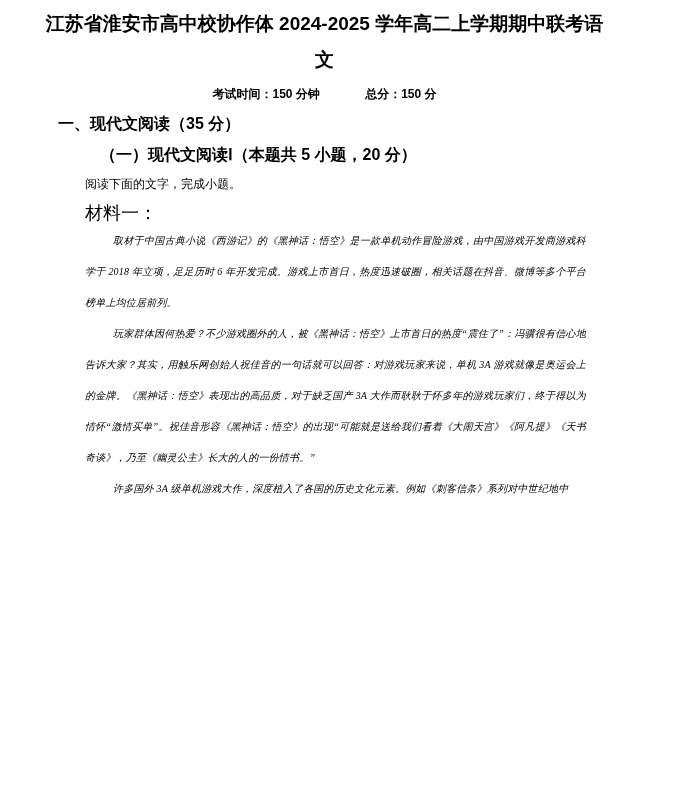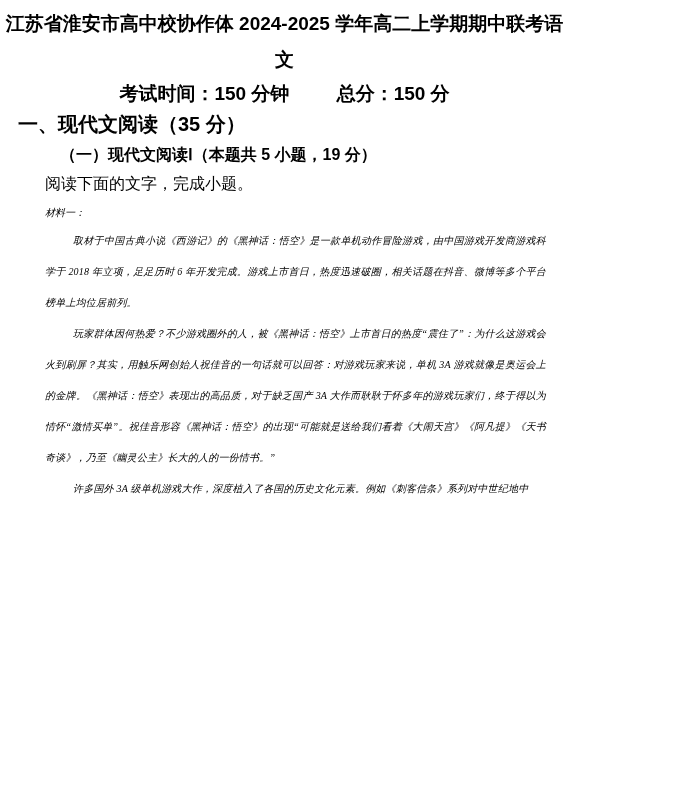--- a/index.html
+++ b/index.html
@@ -5,66 +5,66 @@
   * { box-sizing: border-box; }
   html, body { margin: 0; padding: 0; background: #ffffff; }
   .page {
     position: relative;
     width: 569px;
     height: 790px;
     background: #ffffff;
     color: #000000;
     overflow: hidden;
     font-family: "Liberation Serif", serif;
+    margin-left: 40px;
   }
   .doc-title {
     margin-top: 6px;
     text-align: center;
     font-family: "Liberation Sans", sans-serif;
     font-weight: bold;
     font-size: 19px;
     line-height: 36px;
     color: #000;
   }
   .doc-title .t-line { display: block; }
   .exam-meta {
     margin-top: 5px;
     text-align: center;
     font-family: "Liberation Sans", sans-serif;
     font-weight: bold;
-    font-size: 19px;
+    font-size: 12px;
     line-height: 22px;
   }
   .exam-meta .meta-item { display: inline-block; }
   .exam-meta .meta-item + .meta-item { margin-left: 42px; }
   .h1 {
     margin: 8px 23px 0 18px;
     font-family: "Liberation Sans", sans-serif;
     font-weight: bold;
-    font-size: 20px;
+    font-size: 16px;
     line-height: 22px;
   }
   .h2 {
     margin: 9px 23px 0 60px;
     font-family: "Liberation Sans", sans-serif;
     font-weight: bold;
     font-size: 16px;
     line-height: 22px;
   }
   .instruction {
     margin: 8px 23px 0 45px;
-    font-size: 16px;
+    font-size: 12px;
     line-height: 20px;
     font-family: "Liberation Sans", sans-serif;
   }
   .material-label {
     margin: 9px 23px 0 45px;
-    font-size: 10px;
+    font-size: 18px;
     line-height: 20px;
-    font-style: italic;
   }
   .body-text { margin-top: 2px; }
   .body-text p {
     margin: 0 23px 0 45px;
     font-size: 10px;
     line-height: 31px;
     font-style: italic;
     text-indent: 28px;
     text-align: justify;
     letter-spacing: 0.2px;
@@ -87,27 +87,27 @@
     <span class="t-line">江苏省淮安市高中校协作体 2024-2025 学年高二上学期期中联考语文</span>
   </div>
 
   <div class="exam-meta">
     <span class="meta-item">考试时间：150 分钟</span>
     <span class="meta-item">总分：150 分</span>
   </div>
 
   <div class="h1">一、现代文阅读（35 分）</div>
 
-  <div class="h2">（一）现代文阅读Ⅰ（本题共 5 小题，19 分）</div>
+  <div class="h2">（一）现代文阅读Ⅰ（本题共 5 小题，20 分）</div>
 
   <div class="instruction">阅读下面的文字，完成小题。</div>
 
   <div class="material-label">材料一：</div>
 
   <div class="body-text">
     <p>取材于中国古典小说《西游记》的《黑神话：悟空》是一款单机动作冒险游戏，由中国游戏开发商游戏科学于 2018 年立项，足足历时 6 年开发完成。游戏上市首日，热度迅速破圈，相关话题在抖音、微博等多个平台榜单上均位居前列。</p>
-    <p>玩家群体因何热爱？不少游戏圈外的人，被《黑神话：悟空》上市首日的热度“震住了”：为什么这游戏会火到刷屏？其实，用触乐网创始人祝佳音的一句话就可以回答：对游戏玩家来说，单机 3A 游戏就像是奥运会上的金牌。《黑神话：悟空》表现出的高品质，对于缺乏国产 3A 大作而耿耿于怀多年的游戏玩家们，终于得以为情怀“激情买单”。祝佳音形容《黑神话：悟空》的出现“可能就是送给我们看着《大闹天宫》《阿凡提》《天书奇谈》，乃至《幽灵公主》长大的人的一份情书。”</p>
+    <p>玩家群体因何热爱？不少游戏圈外的人，被《黑神话：悟空》上市首日的热度“震住了”：冯骥很有信心地告诉大家？其实，用触乐网创始人祝佳音的一句话就可以回答：对游戏玩家来说，单机 3A 游戏就像是奥运会上的金牌。《黑神话：悟空》表现出的高品质，对于缺乏国产 3A 大作而耿耿于怀多年的游戏玩家们，终于得以为情怀“激情买单”。祝佳音形容《黑神话：悟空》的出现“可能就是送给我们看着《大闹天宫》《阿凡提》《天书奇谈》，乃至《幽灵公主》长大的人的一份情书。”</p>
     <p>许多国外 3A 级单机游戏大作，深度植入了各国的历史文化元素。例如《刺客信条》系列对中世纪地中</p>
   </div>
 
   <div class="text-cursor"></div>
 
 </div>
 
 </body></html>

